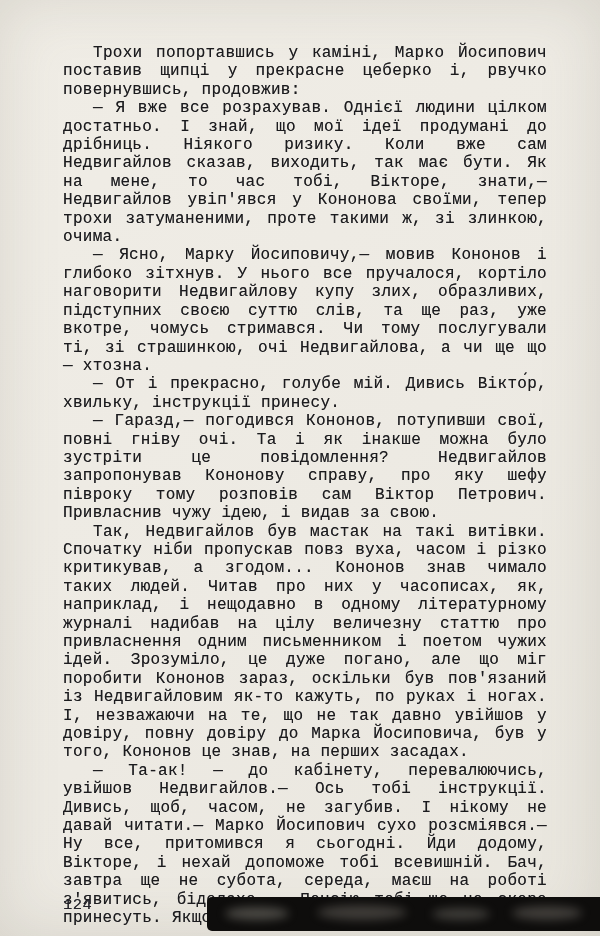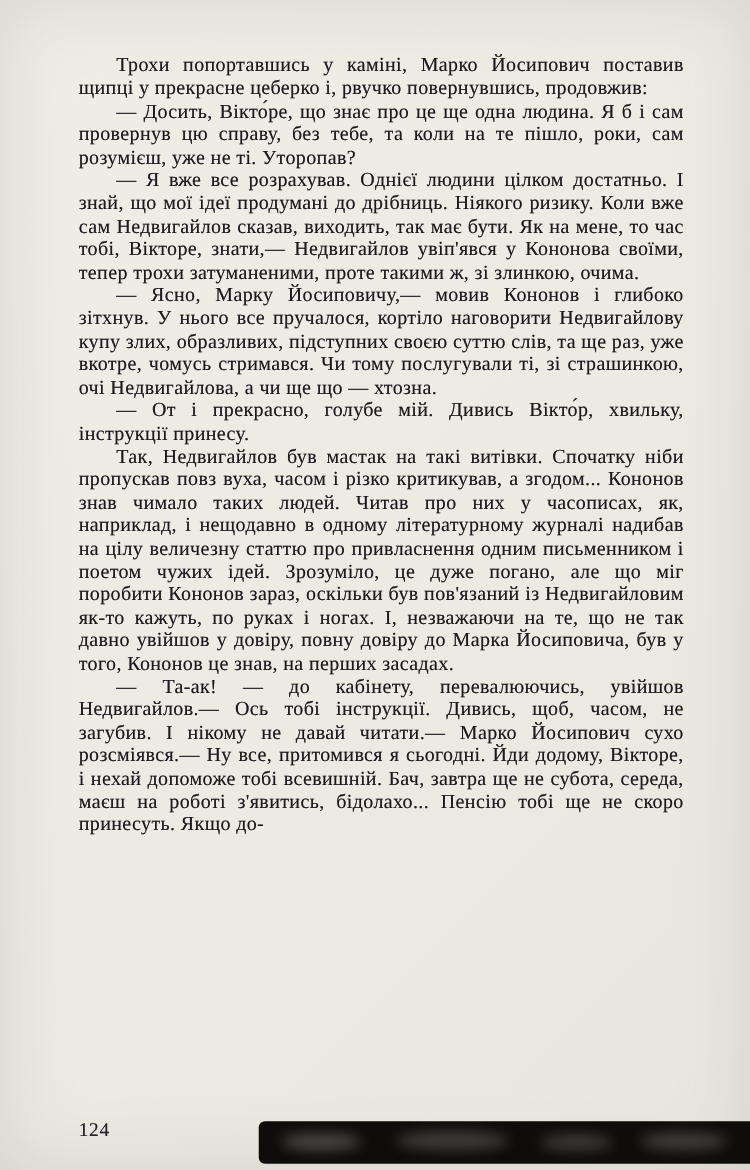--- a/index.html
+++ b/index.html
@@ -11,21 +11,21 @@
     height: 936px;
     overflow: hidden;
     background: #e8e5de;
   }
   .page {
     position: relative;
     width: 600px;
     height: 936px;
     background: linear-gradient(135deg, #f0ede6 0%, #edeae3 55%, #e9e6de 100%);
     box-shadow: inset 0 0 60px rgba(115, 110, 95, 0.18);
-    font-family: Liberation Serif, serif;
+    font-family: Liberation Mono, monospace;
   }
   .text-block {
     position: absolute;
     left: 63px;
     top: 44px;
     width: 484px;
     font-size: 16px;
     line-height: 18.4px;
     letter-spacing: 0.3px;
     color: #1b1b1e;
@@ -74,24 +74,24 @@
   .b3 { left: 225px; top: 11px; width: 58px; height: 12px; background: rgba(190,185,175,0.28); }
   .b4 { left: 305px; top: 9px;  width: 70px; height: 14px; background: rgba(170,165,155,0.32); }
 </style>
 </head>
 <body>
 
 <div class="page">
 
   <div class="text-block">
     <p class="para">Трохи попортавшись у каміні, Марко Йосипович поставив щипці у прекрасне цеберко і, рвучко повернувшись, продовжив:</p>
-    <p class="para">— Досить, Вікто́ре, що знає про це ще одна людина. Я б і сам провернув цю справу, без тебе, та коли на те пішло, роки, сам розумієш, уже не ті. Уторопав?</p>
     <p class="para">— Я вже все розрахував. Однієї людини цілком достатньо. І знай, що мої ідеї продумані до дрібниць. Ніякого ризику. Коли вже сам Недвигайлов сказав, виходить, так має бути. Як на мене, то час тобі, Вікторе, знати,— Недвигайлов увіп'явся у Кононова своїми, тепер трохи затуманеними, проте такими ж, зі злинкою, очима.</p>
     <p class="para">— Ясно, Марку Йосиповичу,— мовив Кононов і глибоко зітхнув. У нього все пручалося, кортіло наговорити Недвигайлову купу злих, образливих, підступних своєю суттю слів, та ще раз, уже вкотре, чомусь стримався. Чи тому послугували ті, зі страшинкою, очі Недвигайлова, а чи ще що — хтозна.</p>
     <p class="para">— От і прекрасно, голубе мій. Дивись Вікто́р, хвильку, інструкції принесу.</p>
+    <p class="para">— Гаразд,— погодився Кононов, потупивши свої, повні гніву очі. Та і як інакше можна було зустріти це повідомлення? Недвигайлов запропонував Кононову справу, про яку шефу півроку тому розповів сам Віктор Петрович. Привласнив чужу ідею, і видав за свою.</p>
     <p class="para">Так, Недвигайлов був мастак на такі витівки. Спочатку ніби пропускав повз вуха, часом і різко критикував, а згодом... Кононов знав чимало таких людей. Читав про них у часописах, як, наприклад, і нещодавно в одному літературному журналі надибав на цілу величезну статтю про привласнення одним письменником і поетом чужих ідей. Зрозуміло, це дуже погано, але що міг поробити Кононов зараз, оскільки був пов'язаний із Недвигайловим як-то кажуть, по руках і ногах. І, незважаючи на те, що не так давно увійшов у довіру, повну довіру до Марка Йосиповича, був у того, Кононов це знав, на перших засадах.</p>
     <p class="para">— Та-ак! — до кабінету, перевалюючись, увійшов Недвигайлов.— Ось тобі інструкції. Дивись, щоб, часом, не загубив. І нікому не давай читати.— Марко Йосипович сухо розсміявся.— Ну все, притомився я сьогодні. Йди додому, Вікторе, і нехай допоможе тобі всевишній. Бач, завтра ще не субота, середа, маєш на роботі з'явитись, бідолахо... Пенсію тобі ще не скоро принесуть. Якщо до-</p>
   </div>
 
   <div class="footer-row">
     <span class="page-number">124</span>
     <div class="artifact">
       <span class="blob b1"></span>
       <span class="blob b2"></span>
       <span class="blob b3"></span>

